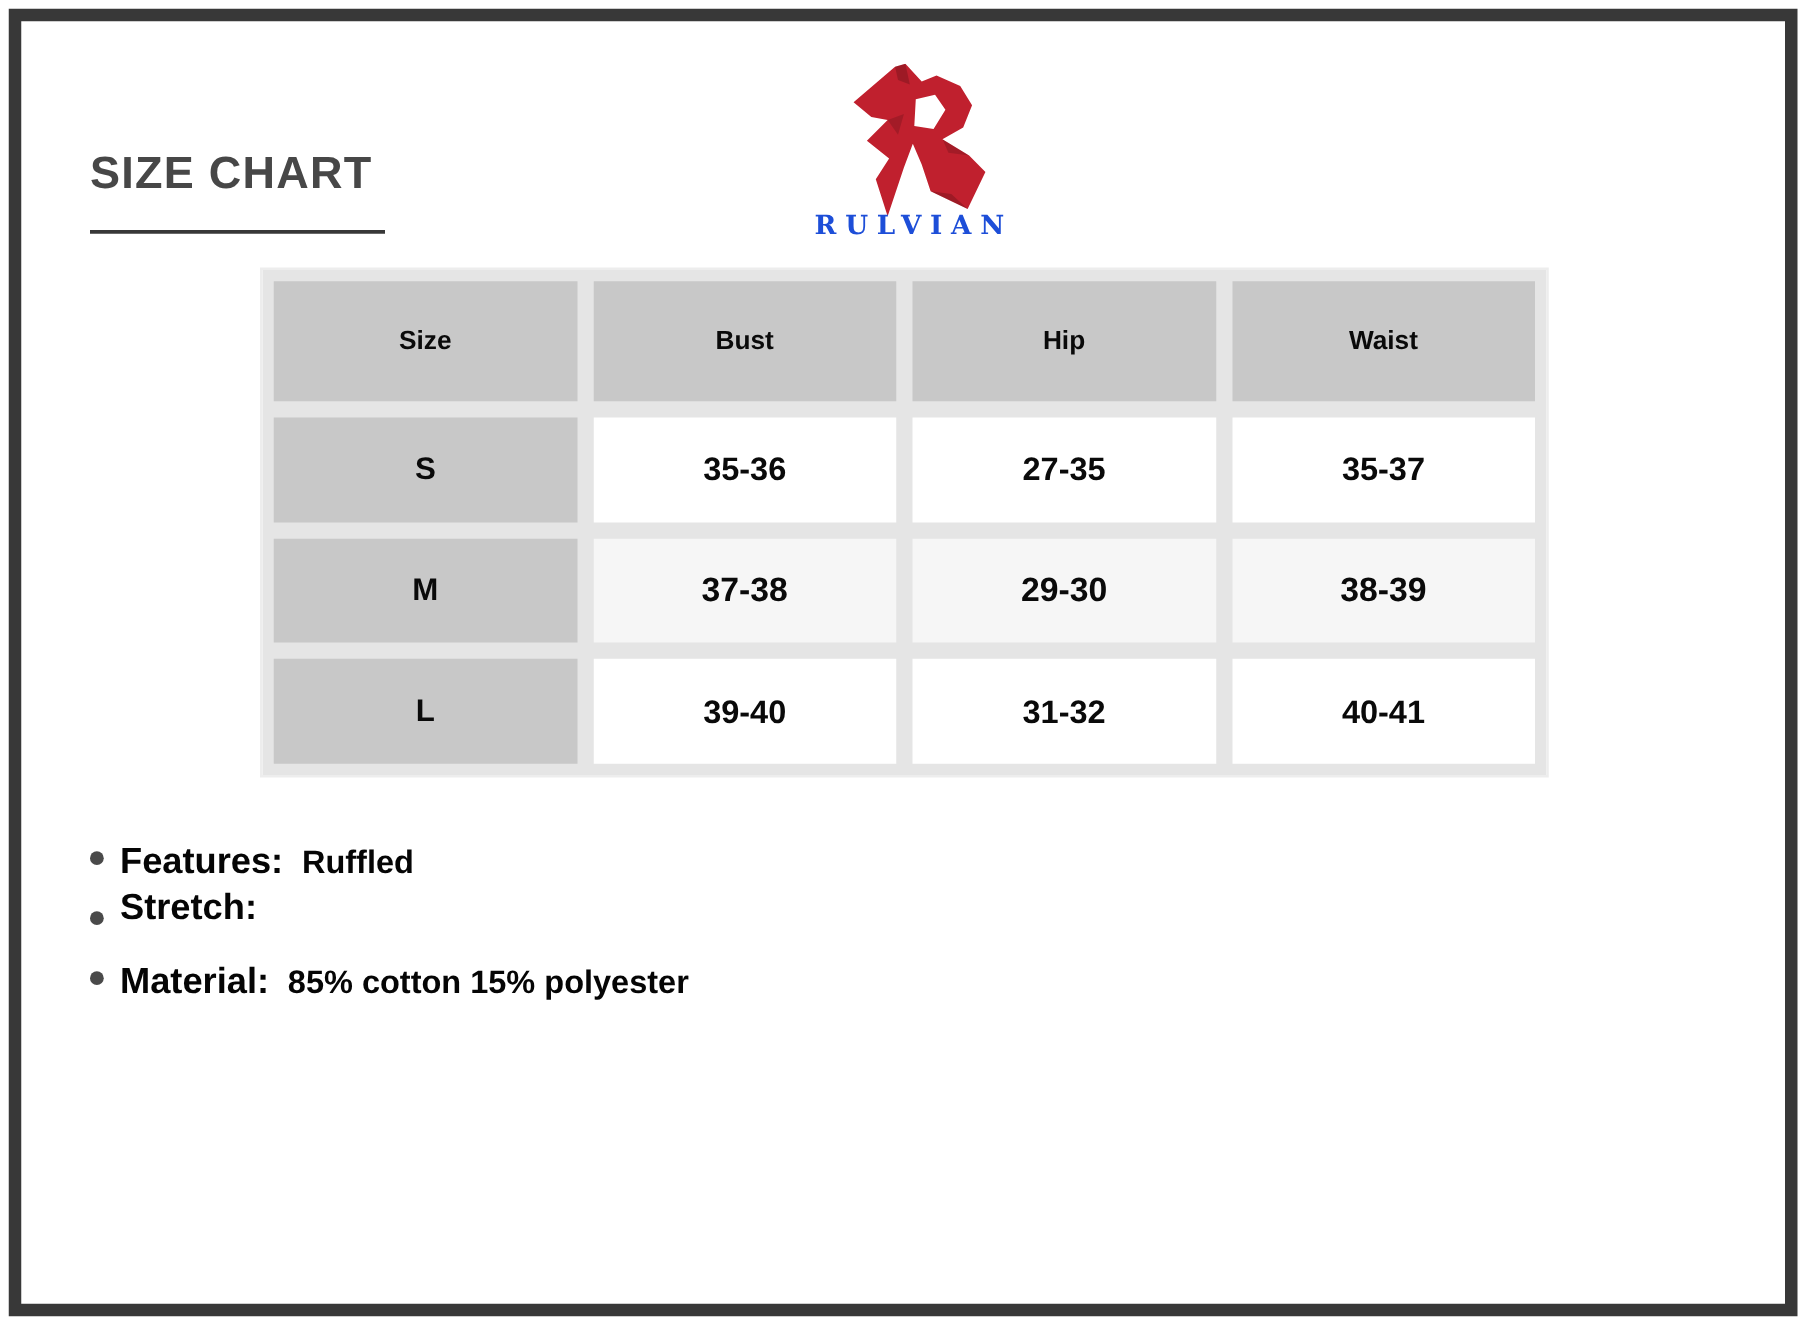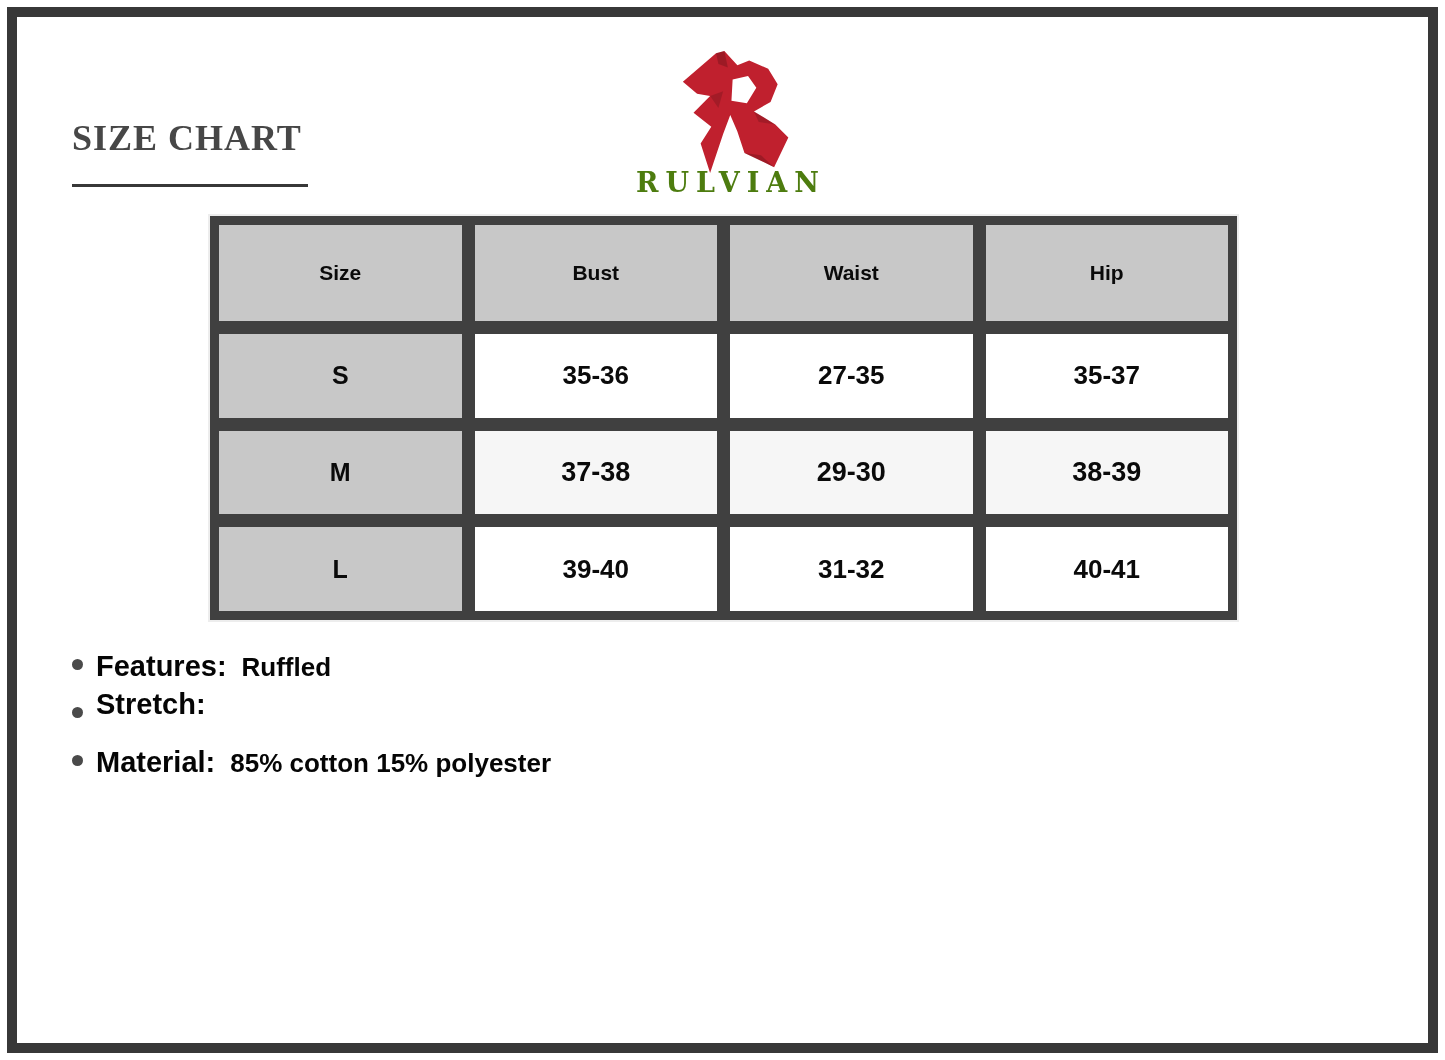--- a/index.html
+++ b/index.html
@@ -18,51 +18,50 @@
     background: #ffffff;
   }
   
   .title {
     position: absolute;
     left: 55px; top: 100px;
     font-size: 36px;
     font-weight: bold;
     letter-spacing: 1px;
     color: #474747;
-    font-family: Liberation Serif, serif;
   }
   .title-rule {
     position: absolute;
     left: 55px; top: 167px;
     width: 236px; height: 3px;
     background: #383838;
   }
   
   .logo-mark {
     position: absolute;
     left: 657px; top: 34px;
     width: 122px; height: 128px;
   }
   .wordmark {
     position: absolute;
     left: 554px; top: 150px;
     width: 320px;
     text-align: center;
     font-family: "DejaVu Serif", serif;
     font-weight: bold;
-    font-size: 27px;
+    font-size: 21px;
     letter-spacing: 7px;
-    color: #4d7c0f;
+    color: #1d4ed8;
   }
   
   .size-table {
     position: absolute;
     left: 193px; top: 199px;
     width: 1027px; height: 404px;
-    background: #404040;
+    background: #e5e5e5;
     outline: 2px solid #ededed;
     padding: 9px;
     display: grid;
     grid-template-columns: repeat(4, 1fr);
     grid-template-rows: 96px 1fr 1fr 1fr;
     gap: 13px;
   }
   .cell {
     display: flex;
     align-items: center;
@@ -70,21 +69,21 @@
     font-weight: bold;
     color: #0a0a0a;
   }
   .cell.head  { background: #c8c8c8; font-size: 21px; }
   .cell.size  { background: #c8c8c8; font-size: 25px; }
   .cell.white { background: #ffffff; font-size: 26px; }
   .cell.alt   { background: #f6f6f6; font-size: 27px; }
   
   .details {
     position: absolute;
-    left: 55px; top: 623px;
+    left: 55px; top: 645px;
     list-style: none;
   }
   .detail-item {
     display: flex;
     align-items: baseline;
     height: 48px;
   }
   .bullet {
     width: 11px; height: 11px;
     border-radius: 50%;
@@ -123,22 +122,22 @@
     <path fill="rgba(0,0,0,0.15)" d="M29 38 L40 34 L36 48 Z"></path>
     <path fill="rgba(0,0,0,0.15)" d="M66 51 L84 62 L70 60 Z"></path>
     <path fill="rgba(0,0,0,0.18)" d="M58 86 L83 98 L72 88 Z"></path>
   </svg>
   <div class="wordmark">RULVIAN</div>
 
   <div class="size-table">
 
     <div class="cell head">Size</div>
     <div class="cell head">Bust</div>
+    <div class="cell head">Hip</div>
     <div class="cell head">Waist</div>
-    <div class="cell head">Hip</div>
 
     <div class="cell size">S</div>
     <div class="cell white">35-36</div>
     <div class="cell white">27-35</div>
     <div class="cell white">35-37</div>
 
     <div class="cell size">M</div>
     <div class="cell alt">37-38</div>
     <div class="cell alt">29-30</div>
     <div class="cell alt">38-39</div>

